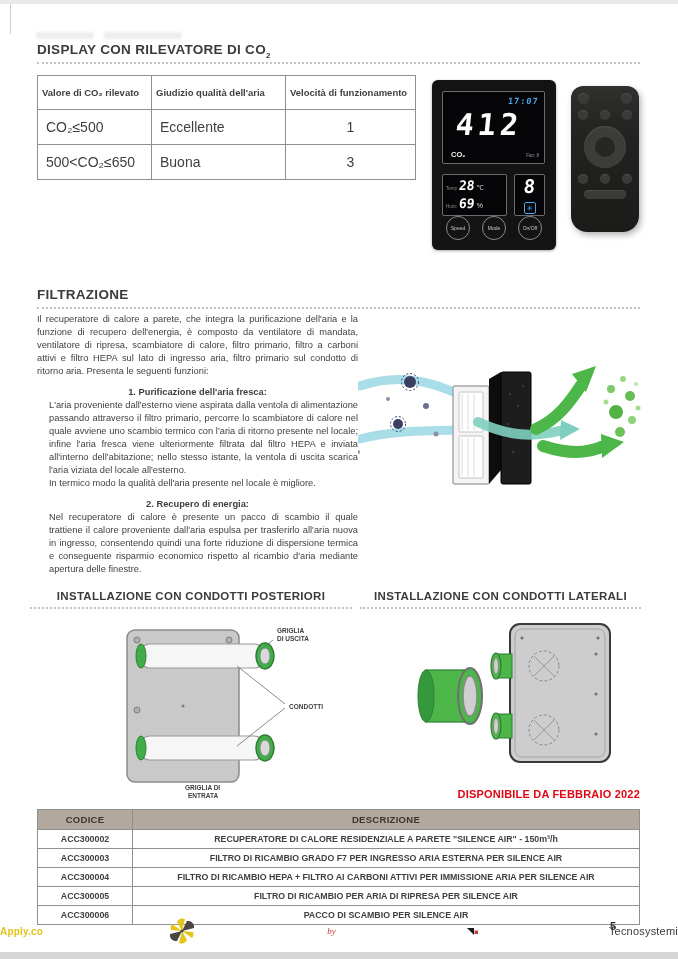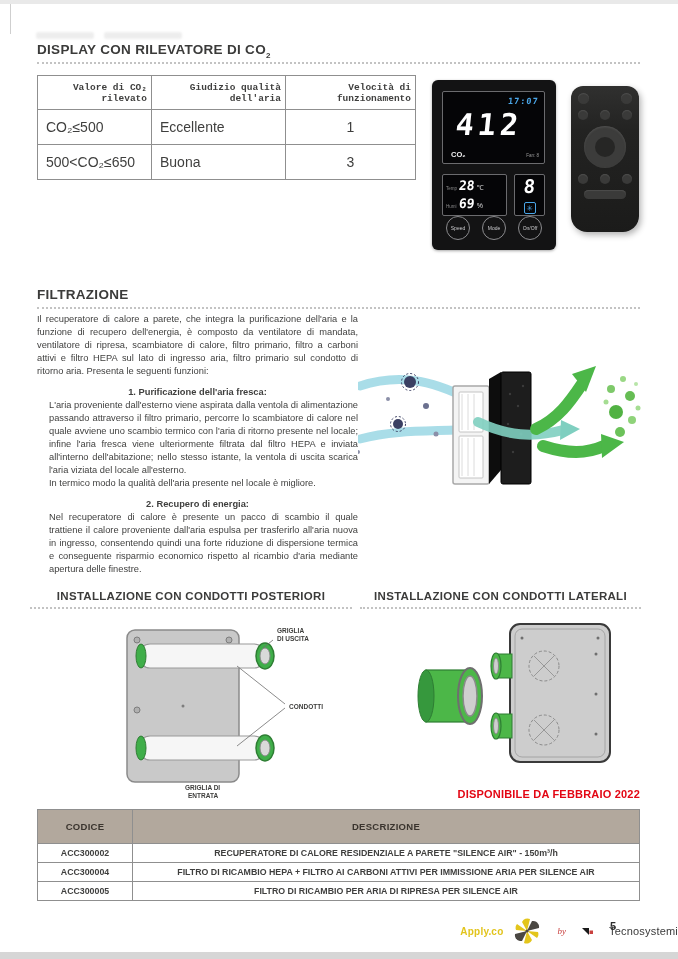--- a/index.html
+++ b/index.html
@@ -15,21 +15,21 @@
 
   
   .h1 { position:absolute; font-size:13.5px; font-weight:bold; letter-spacing:.3px; color:#3b3b3a; }
   .h1 sub { font-size:8px; }
   .dotline { position:absolute; border-top:2px dotted #c3c3c3; }
 
   
   table { border-collapse:collapse; }
   .co2-table { position:absolute; left:37px; top:71px; width:378px; table-layout:fixed; }
   .co2-table th, .co2-table td { border:1px solid #8f8f8f; font-size:9.5px; color:#3f3f3e; }
-  .co2-table th { height:34px; font-weight:bold; text-align:right; padding:0 4px;font-family:Liberation Mono, monospace; }
+  .co2-table th { height:34px; font-weight:bold; text-align:left; padding:0 4px; }
   .co2-table td { height:35px; padding:0 8px; font-size:14px; }
   .co2-table td.center { text-align:center; padding:0; }
 
   
   .panel { position:absolute; left:432px; top:76px; width:124px; height:170px; background:#131314; border-radius:6px; box-shadow:0 1px 3px rgba(0,0,0,.35); }
   .lcd-main { position:absolute; left:10px; top:11px; width:103px; height:73px; border:1px solid #6b6b6e; border-radius:2px; background:#050507; }
   .lcd-time { position:absolute; top:4px; right:5px; font-family:"DejaVu Sans Mono", monospace; font-weight:bold; font-size:8.5px; color:#4aa6e8; letter-spacing:1px; transform:skewX(-6deg); }
   .lcd-value { position:absolute; top:15px; left:0; width:92px; text-align:center; font-family:"DejaVu Sans Mono", monospace; font-weight:bold; font-size:30px; color:#fff; letter-spacing:4px; transform:skewX(-6deg); }
   .lcd-co2 { position:absolute; left:8px; bottom:4px; font-size:7.5px; font-weight:bold; color:#f0f0f0; }
   .lcd-aux { position:absolute; right:5px; bottom:5px; font-size:4.5px; color:#9a9a9a; }
@@ -61,25 +61,25 @@
   .filt-item .b, .filt-item .n { padding-left:12px; }
   .illus { position:absolute; }
 
   
   .inst-head { position:absolute; text-align:center; font-size:11.5px; font-weight:bold; letter-spacing:.3px; color:#3b3b3a; border-bottom:2px dotted #c3c3c3; padding-bottom:5px; }
   .avail { position:absolute; left:340px; top:784px; width:300px; text-align:right; font-size:11px; font-weight:bold; color:#e30613; letter-spacing:.2px; }
 
   
   .codes { position:absolute; left:37px; top:805px; width:603px; table-layout:fixed; }
   .codes th, .codes td { border:1px solid #8f8f8f; text-align:center; }
-  .codes th { background:#b2a89d; color:#3a342e; font-size:9.5px; font-weight:bold; height:34px; letter-spacing:.3px; }
+  .codes th { background:#b2a89d; color:#3a342e; font-size:9.5px; font-weight:bold; height:20px; letter-spacing:.3px; }
   .codes td { height:19px; font-size:8.8px; font-weight:bold; color:#3f3f3e; }
 
   
-  .footer { position:absolute; left:0; top:913px; width:100%; display:flex; align-items:center; justify-content:flex-end; gap:16px; }
+  .footer { position:absolute; left:0; top:913px; width:100%; display:flex; align-items:center; justify-content:space-between; gap:16px; }
   .brand { font-size:10px; font-weight:bold; color:#e2c41d; letter-spacing:.2px; margin-right:-6px; }
   .by { font-family:"Liberation Serif", serif; font-style:italic; font-size:9px; color:#c9413f; }
   .partner { font-size:11px; color:#3a3a3a; letter-spacing:.2px; }
   .pagenum { position:absolute; left:610px; top:916px; font-size:11px; font-weight:bold; color:#2e2e2e; }
 
   svg text { font-family:"Liberation Sans", sans-serif; }
 </style>
 </head>
 <body>
 
@@ -323,26 +323,34 @@
     <tbody>
         <tr>
       <th>CODICE</th>
       <th>DESCRIZIONE</th>
     </tr>
     <tr>
       <td>ACC300002</td>
       <td>RECUPERATORE DI CALORE RESIDENZIALE A PARETE "SILENCE AIR" - 150m³/h</td>
     </tr>
     <tr>
+      <td>ACC300003</td>
+      <td>FILTRO DI RICAMBIO GRADO F7 PER INGRESSO ARIA ESTERNA PER SILENCE AIR</td>
+    </tr>
+    <tr>
       <td>ACC300004</td>
       <td>FILTRO DI RICAMBIO HEPA + FILTRO AI CARBONI ATTIVI PER IMMISSIONE ARIA PER SILENCE AIR</td>
     </tr>
     <tr>
       <td>ACC300005</td>
       <td>FILTRO DI RICAMBIO PER ARIA DI RIPRESA PER SILENCE AIR</td>
+    </tr>
+    <tr>
+      <td>ACC300006</td>
+      <td>PACCO DI SCAMBIO PER SILENCE AIR</td>
     </tr>
   </tbody>
     </table>
 
   <div class="footer">
     <span class="brand">Apply.co</span>
     <svg width="28" height="28" viewBox="0 0 28 28">
       <g transform="translate(14,14)">
         <path d="M0,0 L3,-12 A6,6 0 0,0 -5,-9 Z" fill="#e3c51c"></path>
         <path d="M0,0 L12,-3 A6,6 0 0,0 5,-10 Z" fill="#4a4742"></path>

